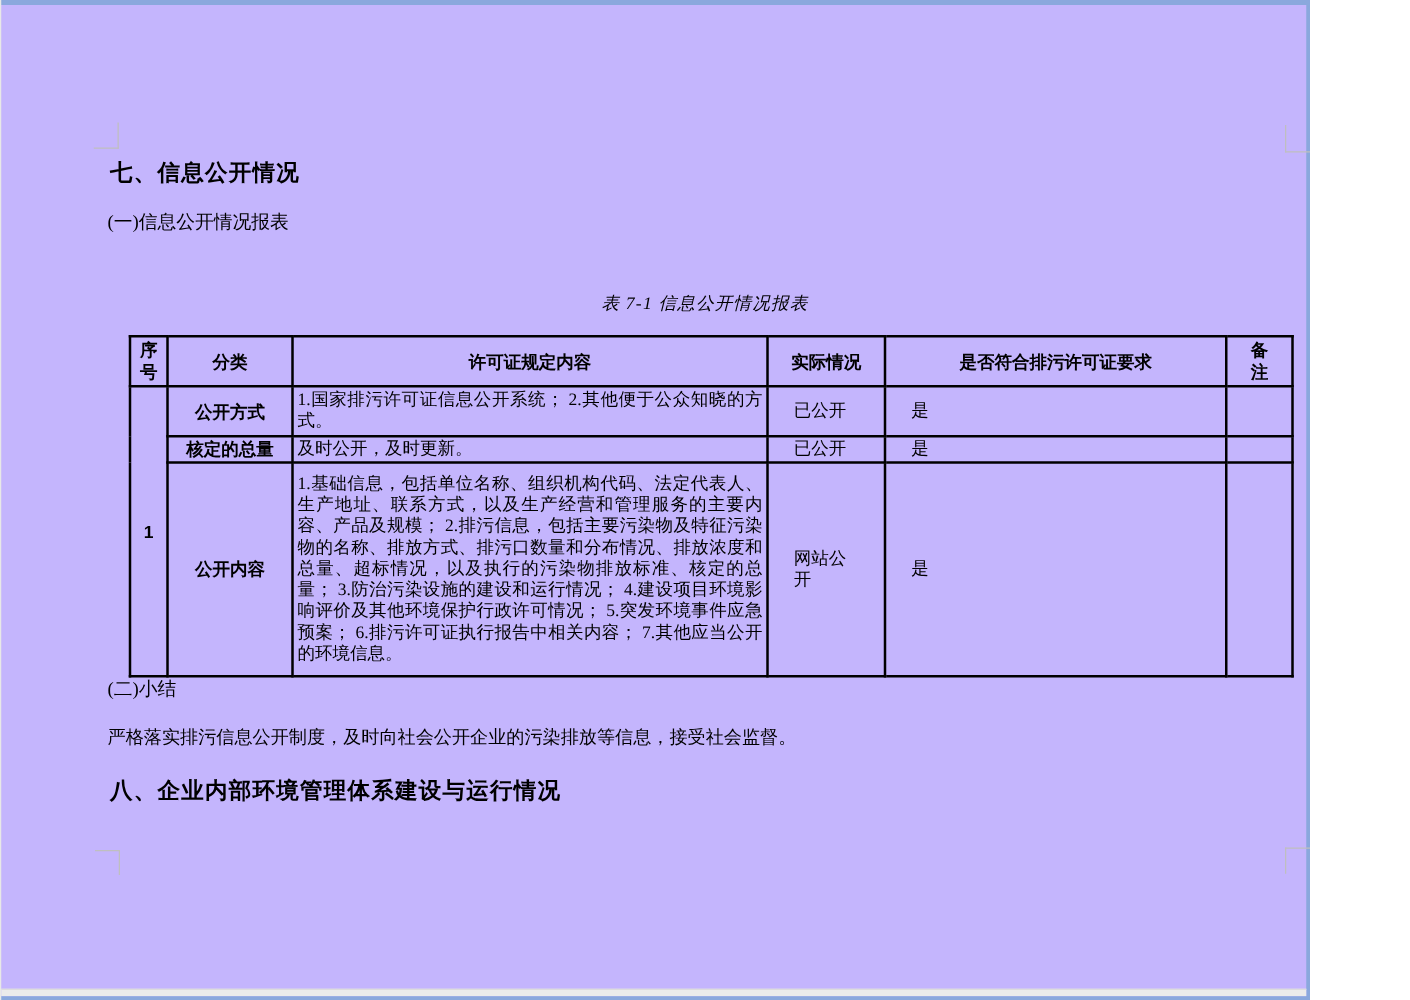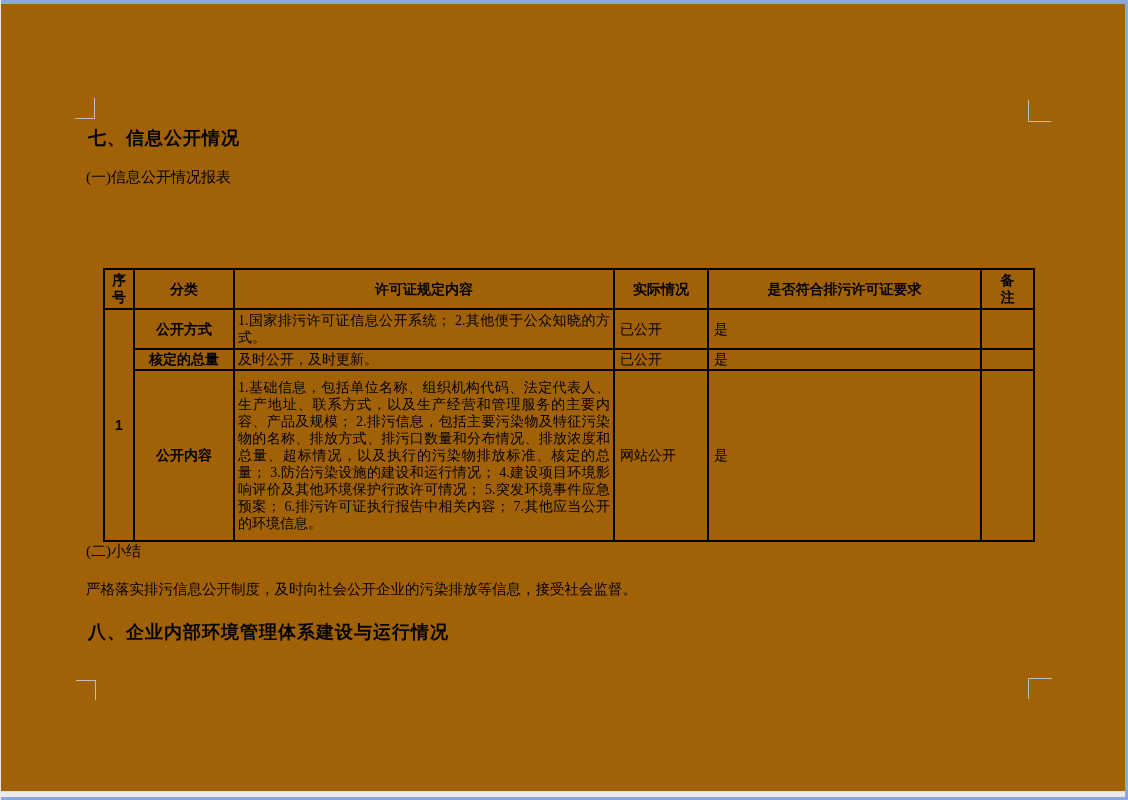--- a/index.html
+++ b/index.html
@@ -1,19 +1,19 @@
 <!DOCTYPE html>
 <html><head>
 <meta charset="utf-8">
 <style>
   * { margin:0; padding:0; box-sizing:border-box; }
   html,body { background:#fff; }
   .screen {
-    position:relative; width:1128px; height:800px;
-    background:#a16207; overflow:hidden;
+    position:relative; width:1048px; height:800px;
+    background:#c4b5fd; overflow:hidden;
     font-family:"Liberation Serif", serif; color:#000;
   }
   
   .win-border-top    { position:absolute; top:0; left:0; right:0; height:4px; background:#8aa8dd; }
   .win-border-right  { position:absolute; top:0; right:0; bottom:0; width:3px; background:#8aa8dd; }
   .win-border-bottom { position:absolute; left:0; right:0; bottom:0; height:3px; background:#8aa8dd; }
   .win-border-left   { position:absolute; left:0; top:0; bottom:0; width:1px; background:#e8e8e8; }
   .win-bottom-strip  { position:absolute; left:1px; right:3px; bottom:3px; height:6px; background:#ebebeb; border-top:1px solid #dcdcdc; }
   
   .mark { position:absolute; }
@@ -54,40 +54,41 @@
   .cell-serial {
     font-family:"Liberation Sans", sans-serif;
     font-weight:bold; text-align:center;
   }
   .cell-category {
     font-family:"Liberation Sans", sans-serif;
     font-weight:bold; text-align:center;margin-left:18px;
   }
   .cell-content { text-align:justify; text-align-last:left; padding:0 3px; line-height:18.5px; vertical-align:middle; }
   .cell-content-tall { line-height:19px; vertical-align:middle; }
-  .cell-plain { text-align:left; padding:0 5px; }
+  .cell-plain { text-align:left; padding:0 20px; }
 </style>
 </head>
 <body>
 
 <div class="screen">
 
   <div class="win-border-top"></div>
   <div class="win-border-right"></div>
   <div class="win-bottom-strip"></div>
   <div class="win-border-bottom"></div>
   <div class="win-border-left"></div>
 
   <div class="mark mark-tl"></div>
   <div class="mark mark-tr"></div>
   <div class="mark mark-bl"></div>
   <div class="mark mark-br"></div>
 
   <div class="h-section h7">七、信息公开情况</div>
   <div class="sub-title sub1">(一)信息公开情况报表</div>
+  <div class="tbl-caption">表 7-1 信息公开情况报表</div>
 
   <table class="doc-table">
     <colgroup>
       <col style="width:30px">
         <col style="width:100px">
         <col style="width:380px">
       <col style="width:94px">
         <col style="width:273px">
         <col style="width:53px">
     </colgroup>

